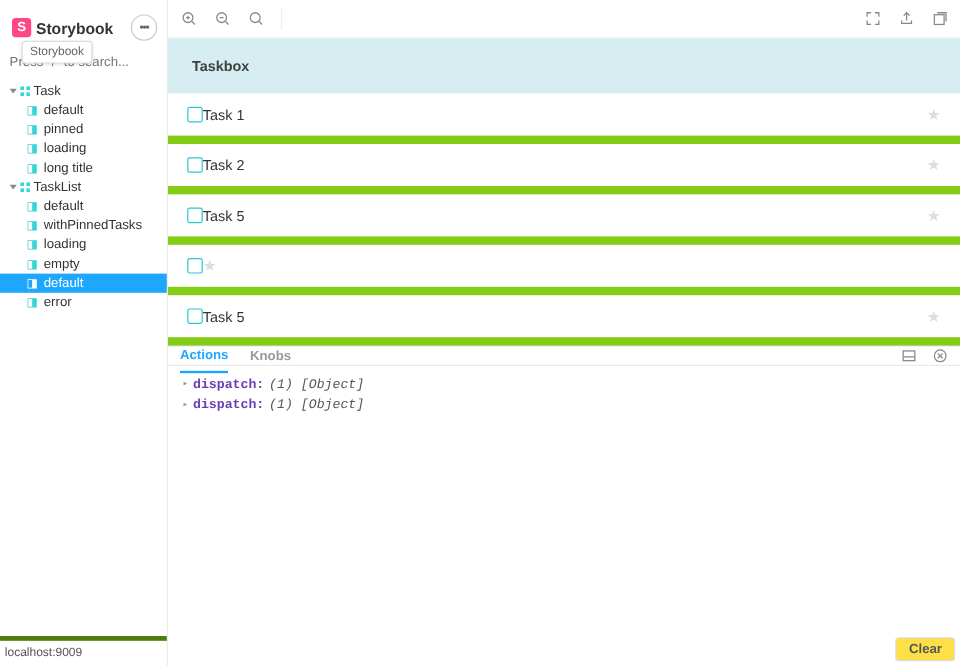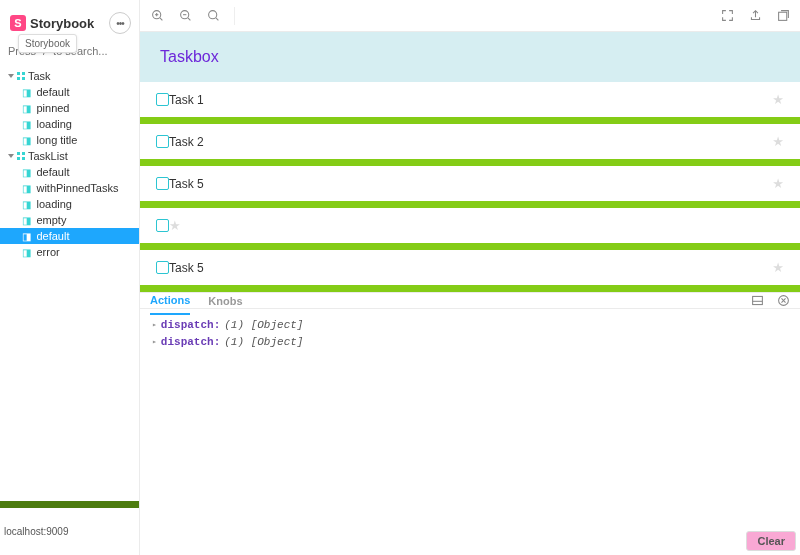--- a/index.html
+++ b/index.html
@@ -113,22 +113,22 @@
     .tree-item.selected .bm-ic { color: #fff; }
     .bm-ic {
       color: #37d5d3;
       font-size: 10px;
       display:inline-block;
     }
     .footer {
       margin-top: auto;
       font-size: 10px;
       color: #555;
-      padding: 18px 4px;
-      border-top: 7px solid #4d7c0f;
+      padding: 5px 4px;
+      border-top: 4px solid #4d7c0f;
     }
     .main {
       flex: 1;
       display: flex;
       flex-direction: column;
       min-width: 0;
     }
     .toolbar {
       height: 32px;
       border-bottom: 1px solid rgba(0,0,0,0.08);
@@ -156,23 +156,23 @@
       padding: 0;
       overflow: hidden;
       display:flex;
       flex-direction:column;
     }
     .taskbox-header {
       background: #d6eef2;
       padding: 16px 20px;
     }
     .taskbox-title {
-      font-weight: 400;
-      font-size: 16px;
-      color: #6d28d9;
+      font-weight: 700;
+      font-size: 12px;
+      color: #404040;
     }
     .task-list { background: #fff; }
     .task-row {
       display: flex;
       align-items: center;
       padding: 10px 16px;
       border-bottom: 7px solid #84cc16;
     }
     .chk {
       width: 13px; height: 13px;
@@ -208,21 +208,21 @@
       font-size: 11px;
     }
     .log-line { display:flex; gap:4px; align-items:center; line-height:1.5;}
     .log-tri { color:#999; font-size:8px; }
     .log-key { color:#6a3cb5; font-weight:700; }
     .log-val { color:#555; font-style: italic; }
     .clear-btn {
       position:absolute;
       bottom:4px; right:4px;
       border:1px solid #ddd;
-      background:#f9a8d4;
+      background:#fde047;
       padding: 3px 10px;
       font-size:11px;
       font-weight:700;
       color:#555;
       cursor:pointer;
       border-radius:3px;
     }
     .svg-ic { width:13px; height:13px; stroke:#888; fill:none; stroke-width:1.3; }
   </style>
 </head>

